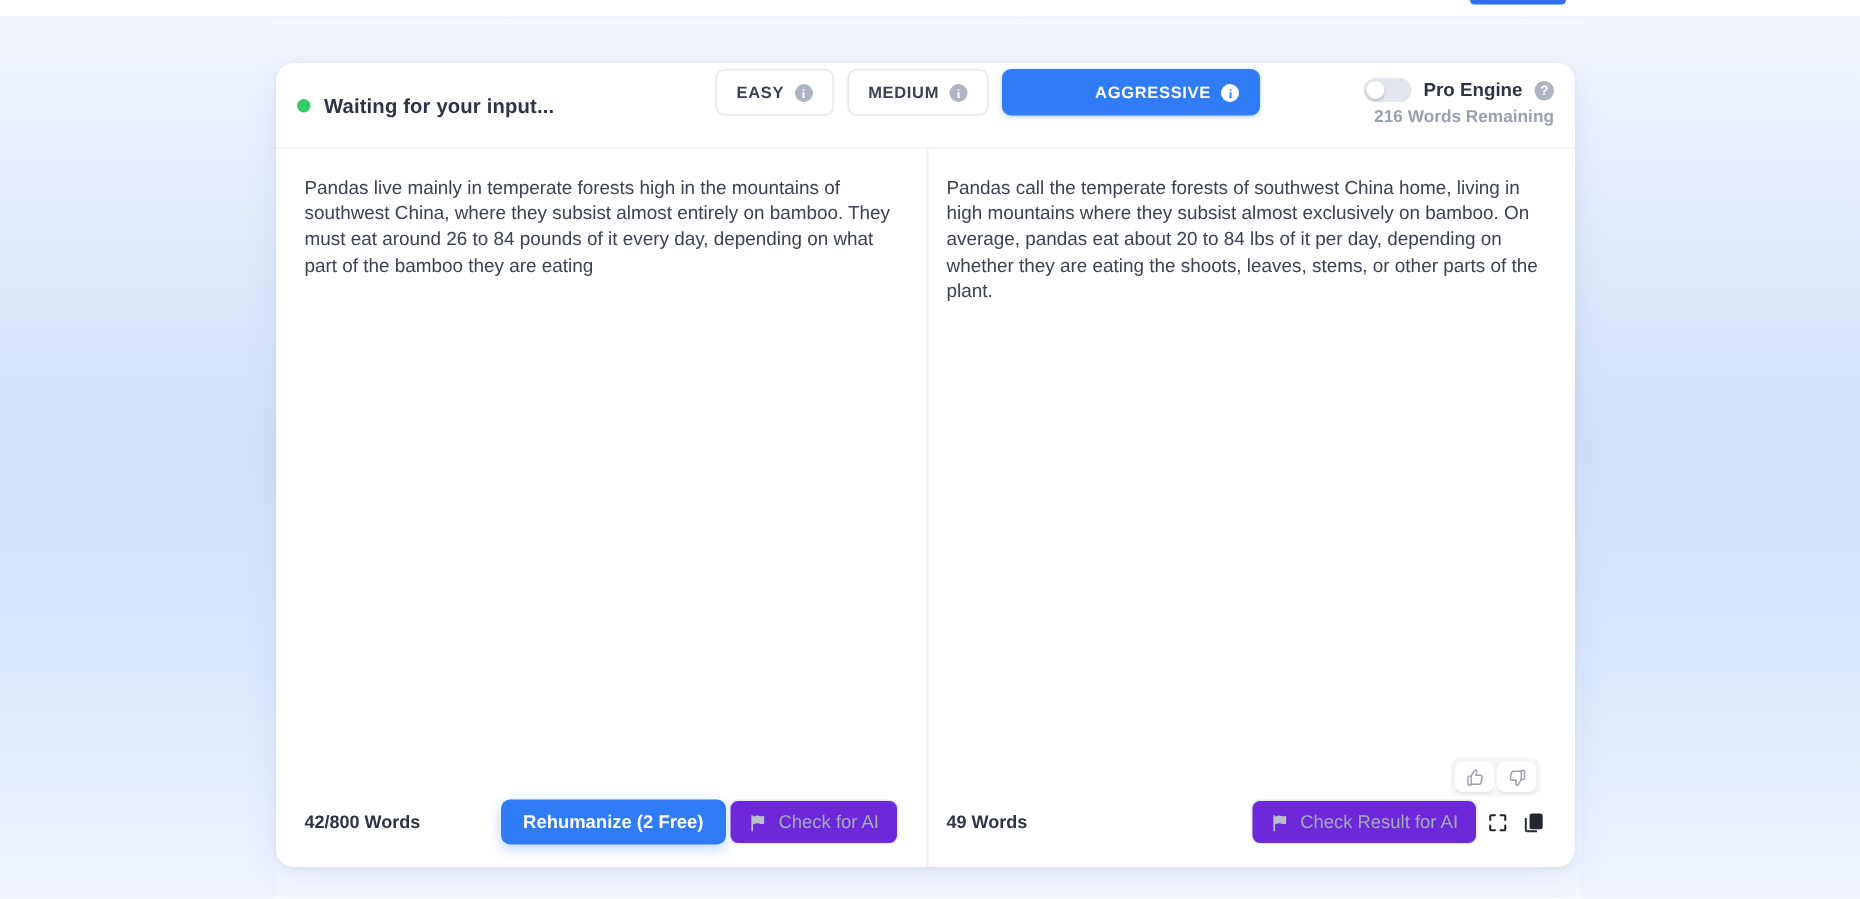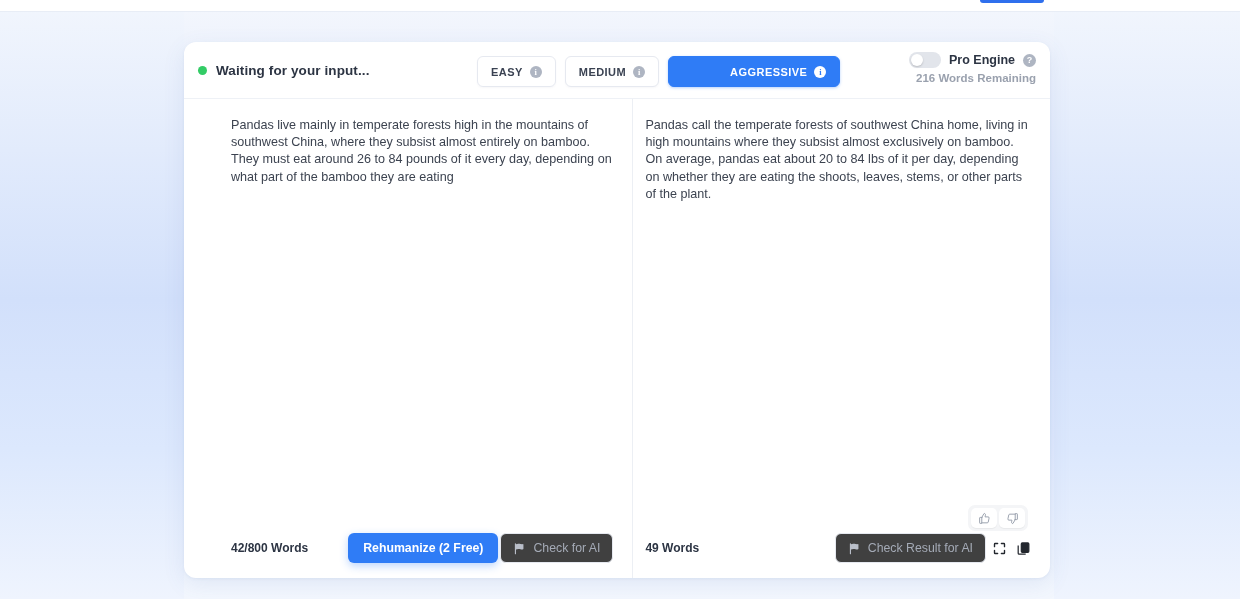--- a/index.html
+++ b/index.html
@@ -109,21 +109,21 @@
     font-weight: 600;
     letter-spacing: .1px;
     white-space: nowrap;
     text-align: right;
   }
 
   
   .modes {
     position: absolute;
     left: 293px;
-    top: 14px;
+    top: 4px;
     display: flex;
     gap: 9px;
   }
   .mode-btn {
     height: 31px;
     padding: 0 13px;
     border: 1px solid #e6e9f0;
     border-radius: 6px;
     background: #ffffff;
     display: flex;
@@ -215,21 +215,20 @@
     font-size: 11.5px;
     color: #9aa1ae;
     font-weight: 600;
     white-space: nowrap;
   }
 
   
   .panes {
     display: flex;
     height: 479px;
-    padding-left: 28px;
   }
   .pane {
     position: relative;
     display: flex;
     flex-direction: column;
   }
   .pane-left  { width: 435px; border-right: 1px solid #eceff4; }
   .pane-right { width: 430px; }
 
   .pane-text {
@@ -299,21 +298,21 @@
     cursor: pointer;
     white-space: nowrap;
     box-shadow: 0 3px 9px rgba(47,124,246,0.32);
   }
 
   .btn-ghost {
     height: 30px;
     padding: 0 12px;
     border: 1px solid #e6e9f0;
     border-radius: 6px;
-    background: #404040;
+    background: #6d28d9;
     color: #a4aab6;
     font-size: 12.3px;
     font-family: "Liberation Sans", sans-serif;
     display: flex;
     align-items: center;
     gap: 7px;
     cursor: pointer;
     white-space: nowrap;
   }
 

